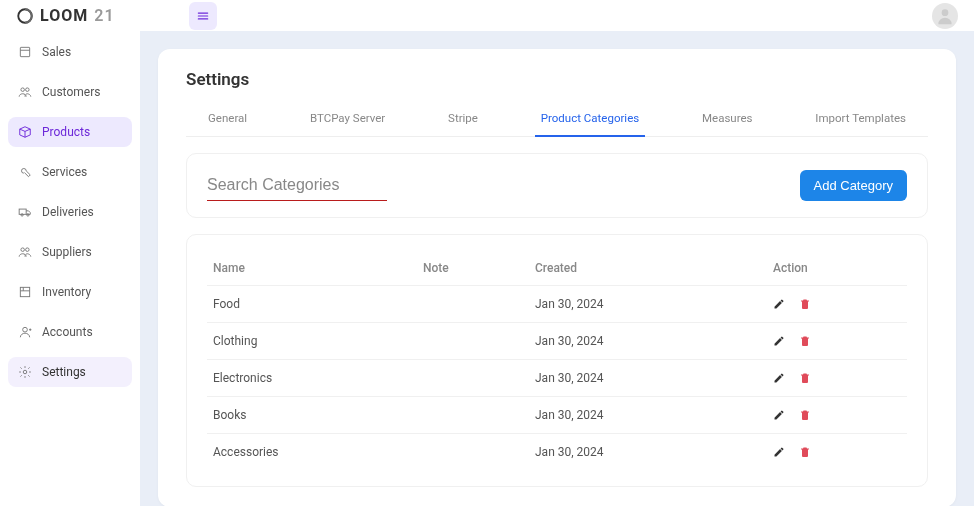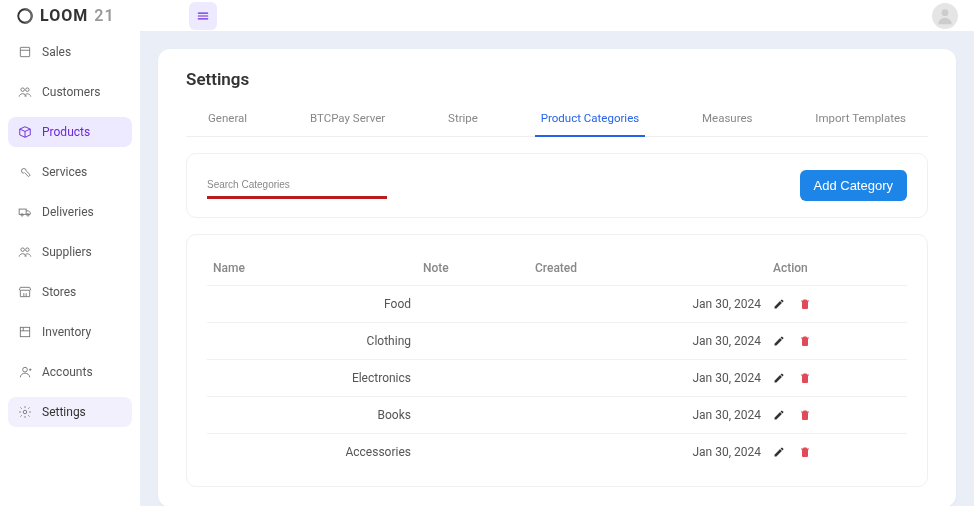--- a/index.html
+++ b/index.html
@@ -23,27 +23,27 @@
     
     .content { flex: 1; background: #e9eef7; padding: 18px; overflow: auto; }
     .panel { background: #fff; border-radius: 12px; padding: 20px 28px; box-shadow: 0 1px 3px rgba(0,0,0,0.04); }
     .panel-title { font-size: 17px; font-weight: 600; margin-bottom: 14px; }
     .tabs { display: flex; gap: 40px; border-bottom: 1px solid #eee; padding: 0 16px; font-size: 11.5px; color: #888; justify-content: space-between; }
     .tab { padding: 8px 6px 10px; cursor: pointer; }
     .tab.active { color: #2563eb; border-bottom: 2px solid #2563eb; margin-bottom: -1px; }
     
     .card { border: 1px solid #f0f0f0; border-radius: 10px; padding: 16px 20px; margin-top: 16px; }
     .search-row { display: flex; justify-content: space-between; align-items: center; }
-    .search-input { border: none; border-bottom: 3px solid #b91c1c; padding: 6px 0; width: 180px; font-size: 10px; outline: none; color: #a21caf; }
+    .search-input { border: none; border-bottom: 1px solid #b91c1c; padding: 6px 0; width: 180px; font-size: 16px; outline: none; color: #a21caf; }
     .search-input::placeholder { color: #888; }
     .add-btn { background: #1d85e8; color: #fff; border: none; border-radius: 6px; padding: 8px 14px; font-size: 13px; font-weight: 500; cursor: pointer; }
     
     .table { width: 100%; border-collapse: collapse; font-size: 12px; }
     .table th { text-align: left; font-weight: 500; color: #888; font-size: 12px; padding: 10px 6px; }
-    .table td { padding: 11px 6px; border-top: 1px solid #f0f0f0; color: #555; text-align: right; }
+    .table td { padding: 11px 6px; border-top: 1px solid #f0f0f0; color: #555; }
     .col-name { width: 30%; }
     .col-note { width: 16%; }
     .col-created { width: 34%; }
     .col-action { width: 20%; }
     .actions { display: flex; gap: 14px; align-items: center; }
     .action-icon { width: 12px; height: 12px; cursor: pointer; }
   </style>
 </head>
 <body>
 
@@ -116,29 +116,20 @@
         <span>Deliveries</span>
       </div>
       <div class="nav-item">
         <svg viewBox="0 0 24 24" fill="none" stroke="#777" stroke-width="1.6">
           <circle cx="8" cy="8" r="3"></circle>
           <circle cx="16" cy="8" r="3"></circle>
           <path d="M2 20c0-3 3-5 6-5s6 2 6 5"></path>
           <path d="M12 20c0-3 2-5 4-5s6 2 6 5"></path>
         </svg>
         <span>Suppliers</span>
-      </div>
-      <div class="nav-item">
-        <svg viewBox="0 0 24 24" fill="none" stroke="#777" stroke-width="1.6">
-          <path d="M4 9h16v11H4z"></path>
-          <path d="M2 9l2-5h16l2 5"></path>
-          <line x1="10" y1="20" x2="10" y2="14"></line>
-          <line x1="14" y1="20" x2="14" y2="14"></line>
-        </svg>
-        <span>Stores</span>
       </div>
       <div class="nav-item">
         <svg viewBox="0 0 24 24" fill="none" stroke="#777" stroke-width="1.6">
           <rect x="4" y="4" width="16" height="16"></rect>
           <line x1="4" y1="10" x2="20" y2="10"></line>
           <line x1="9" y1="4" x2="9" y2="10"></line>
         </svg>
         <span>Inventory</span>
       </div>
       <div class="nav-item">

